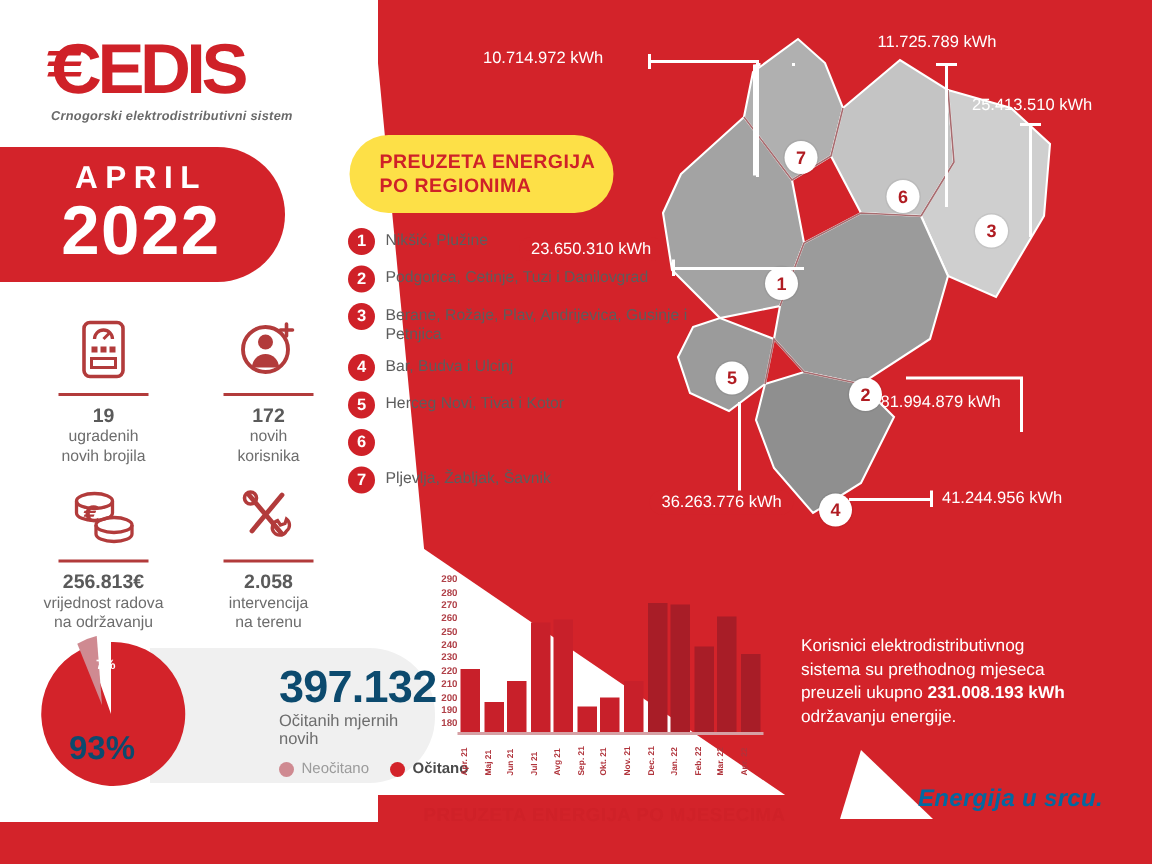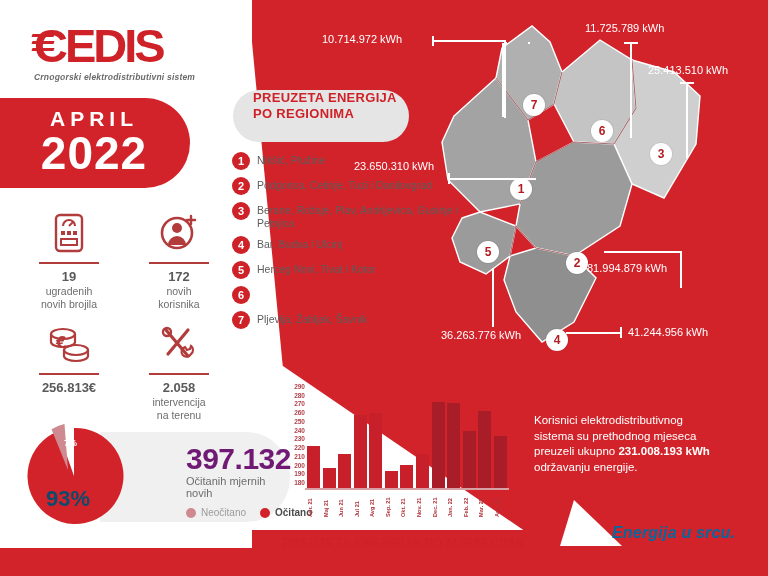--- a/index.html
+++ b/index.html
@@ -74,33 +74,33 @@
   
   .donut-wrap { position:absolute; left:22px; top:424px; z-index:7; }
   .donut { position:relative; width:104px; height:104px; }
   .pct-93 { position:absolute; left:24px; bottom:16px; font-size:22px; font-weight:bold; color:#0c4a6e; }
   .pct-7 { position:absolute; left:42px; top:14px; font-size:9px; font-weight:bold; color:#ffffff; }
 
   .donut-panel {
     position:absolute; left:100px; top:432px; width:190px; height:90px;
     background:#f0f0f0; border-radius:0 44px 44px 0; z-index:6; padding:10px 0 0 28px;
   }
-  .donut-panel .big { font-size:30px; font-weight:bold; color:#701a75; letter-spacing:-.5px;text-align:right; }
+  .donut-panel .big { font-size:30px; font-weight:bold; color:#0c4a6e; letter-spacing:-.5px;text-align:right; }
   .donut-panel .cap { font-size:11px; color:#6d6d6d; margin-top:-1px; }
   .legend { display:flex; gap:14px; margin-top:8px; align-items:center; }
   .legend span.dot { width:10px; height:10px; border-radius:50%; display:inline-block; margin-right:5px; }
   .legend .i { display:flex; align-items:center; font-size:10px; }
   .legend .a { color:#9b9b9b;justify-content:flex-end; }
   .legend .b { color:#4a4a4a; font-weight:bold;align-items:flex-end; }
 
   
   .reg-pill {
     position:absolute; left:233px; top:90px; width:176px; height:52px;
-    background:#e5e5e5; border-radius:26px; z-index:6;
-    display:flex; padding-left:20px;
+    background:#fde047; border-radius:26px; z-index:6;
+    display:flex; align-items:center; padding-left:20px;
   }
   .reg-pill .t { font-size:13px; font-weight:bold; color:#cf2128; line-height:16px; letter-spacing:.3px; }
 
   
   .regions { position:absolute; left:232px; top:152px; width:230px; z-index:6; }
   .reg { display:flex; align-items:flex-start; margin-bottom:7px; }
   .reg .n {
     flex:0 0 auto; width:18px; height:18px; border-radius:50%;
     background:#cf2128; color:#fff; font-size:11px; font-weight:bold;
     display:flex; align-items:center; justify-content:center; margin-right:7px;
@@ -135,21 +135,21 @@
     writing-mode:vertical-rl; transform:rotate(180deg);
     white-space:nowrap; height:26px;
   }
   .chart-title {
     position:absolute; left:278px; top:536px; width:250px; text-align:center;
     font-size:12.5px; font-weight:bold; color:#cf2128; letter-spacing:.3px; z-index:7;
   }
 
   
   .right-text {
-    position:absolute; left:534px; top:413px; width:226px; z-index:7;
+    position:absolute; left:534px; top:424px; width:226px; z-index:7;
     color:#ffffff; font-size:11.5px; line-height:15.5px;
   }
   .right-text b { font-weight:bold; }
 
   .slogan {
     position:absolute; left:612px; top:524px; z-index:9;
     color:#0369a1; font-size:16px; font-weight:bold; font-style:italic; letter-spacing:.2px;
   }
 </style>
 </head>
@@ -224,20 +224,24 @@
           <svg width="44" height="40" viewBox="0 0 44 40">
             <ellipse cx="16" cy="10" rx="12" ry="5" fill="none" stroke="#b23b3b" stroke-width="2.2"></ellipse>
             <path d="M4 10v8c0 2.8 5.4 5 12 5s12-2.2 12-5v-8" fill="none" stroke="#b23b3b" stroke-width="2.2"></path>
             <ellipse cx="29" cy="26" rx="12" ry="5" fill="none" stroke="#b23b3b" stroke-width="2.2"></ellipse>
             <path d="M17 26v6c0 2.8 5.4 5 12 5s12-2.2 12-5v-6" fill="none" stroke="#b23b3b" stroke-width="2.2"></path>
             <text x="9" y="24" font-size="15" font-weight="bold" fill="#b23b3b" font-family="DejaVu Sans, sans-serif">€</text>
           </svg>
         </div>
         <div class="rule"></div>
         <div class="num">256.813€</div>
+        <div class="lbl">
+          <span>vrijednost radova</span><br>
+          <span>na održavanju</span>
+        </div>
       </div>
       <div class="stat">
         <div class="ico">
           <svg width="40" height="40" viewBox="0 0 40 40">
             <path d="M7 6l22 26M29 6L9 30" stroke="#b23b3b" stroke-width="3.2" stroke-linecap="round"></path>
             <circle cx="8" cy="8" r="4" fill="none" stroke="#b23b3b" stroke-width="2.4"></circle>
             <path d="M32 30a5 5 0 1 1-6-7l2 3 3-1 1-3a5 5 0 0 1 0 8z" fill="none" stroke="#b23b3b" stroke-width="2.2"></path>
           </svg>
         </div>
         <div class="rule"></div>

